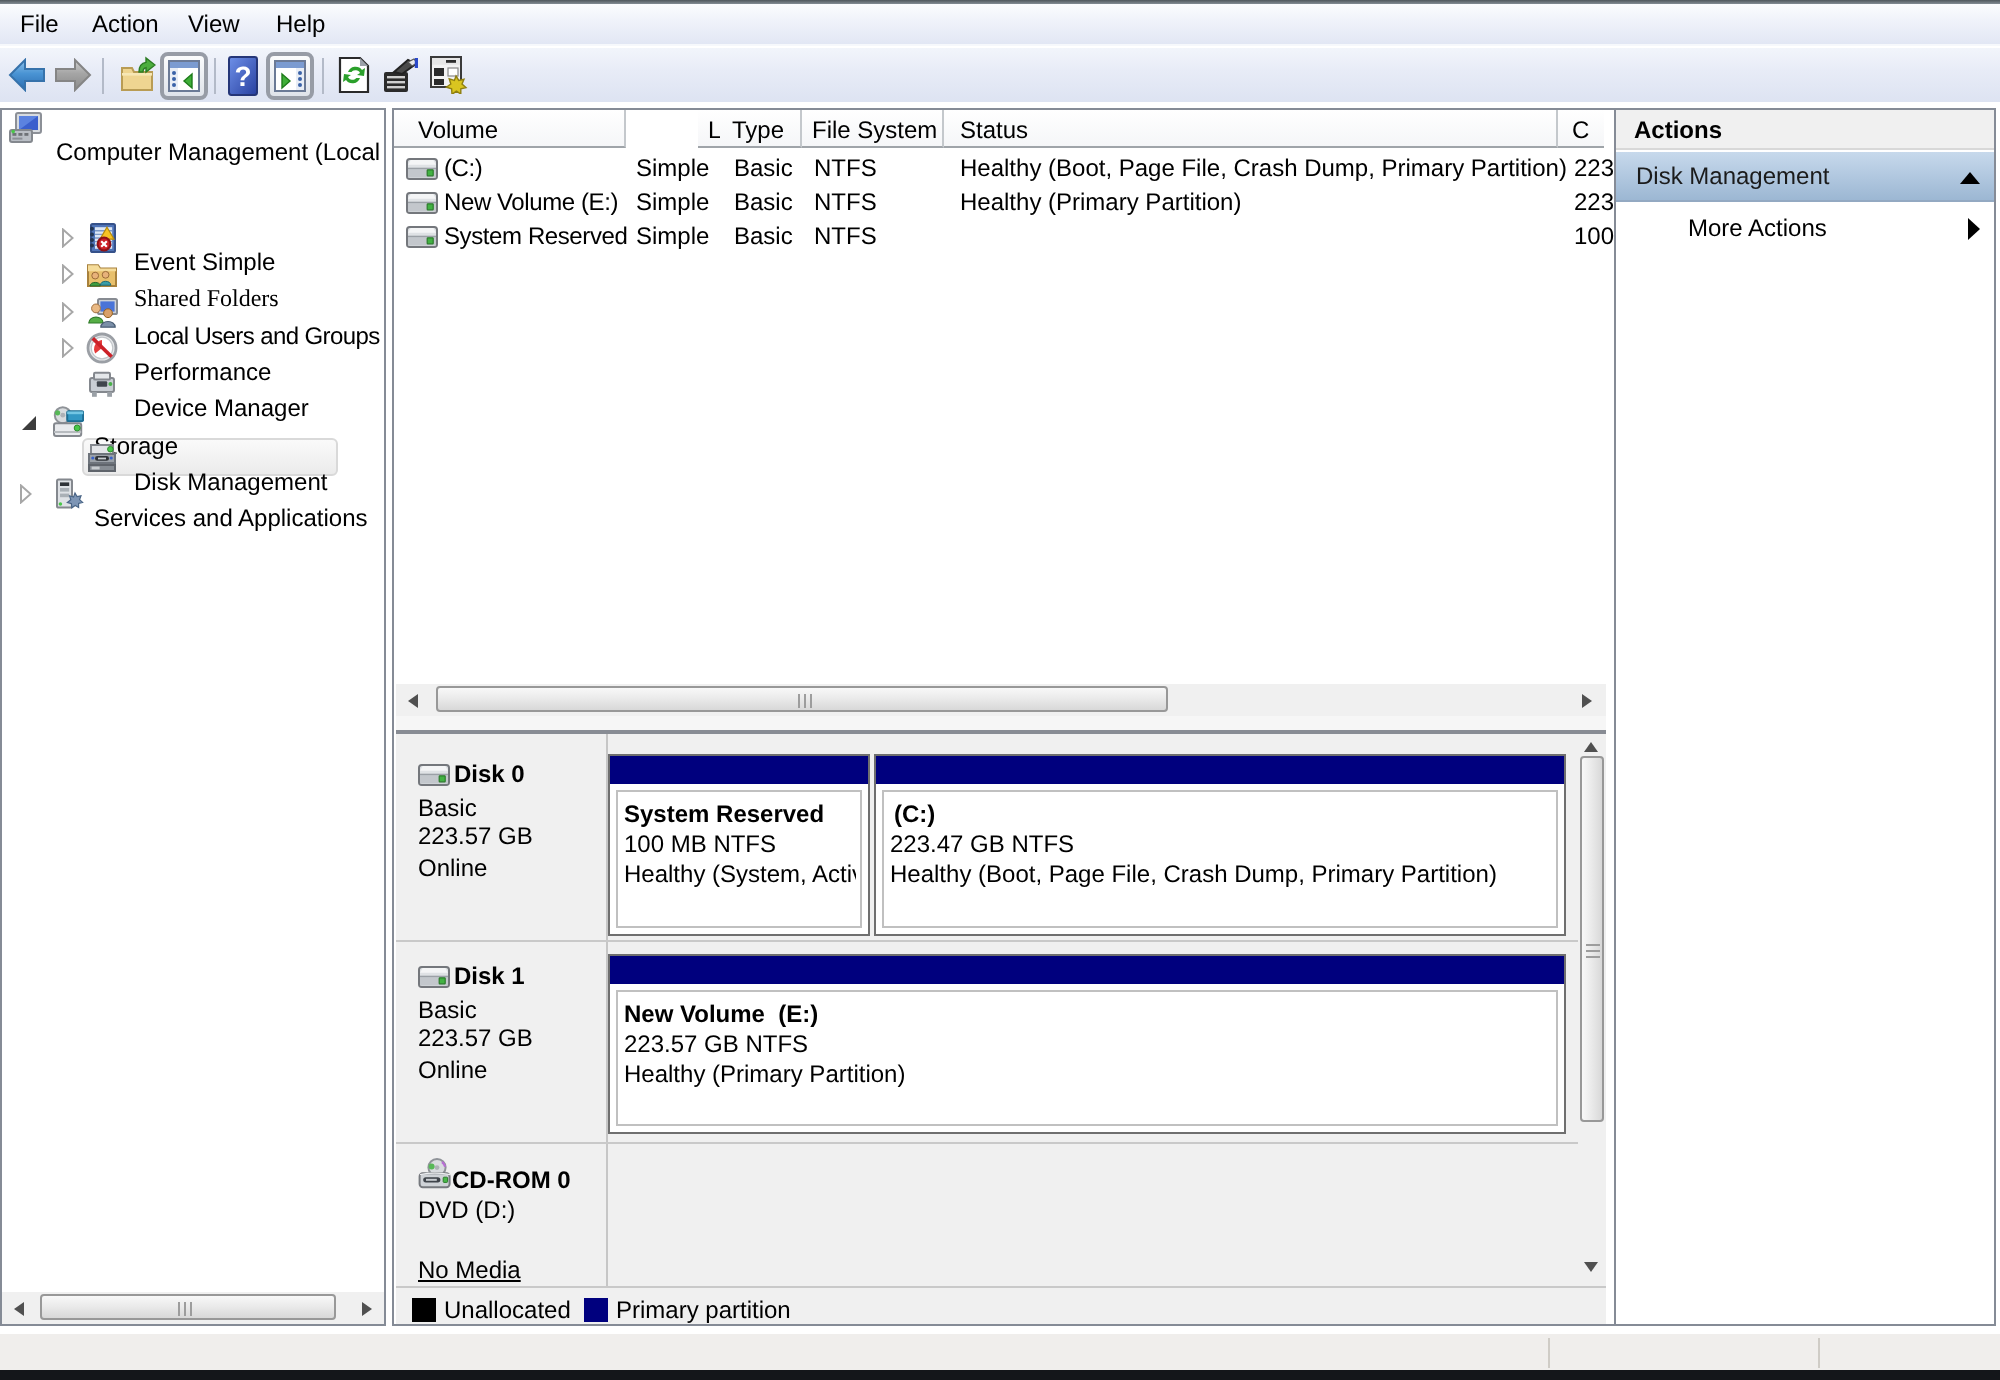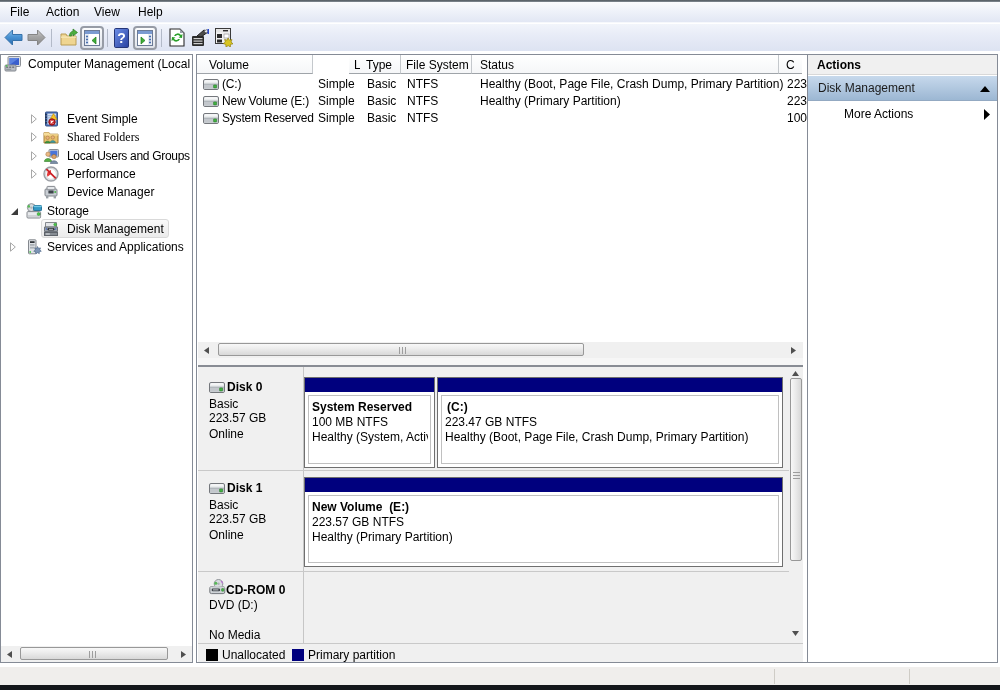--- a/index.html
+++ b/index.html
@@ -11,21 +11,21 @@
   #toolbar{left:0;top:24px;width:1000px;height:27px;background:linear-gradient(180deg,#f2f5fb 0%,#e8ecf7 40%,#dde3f2 100%);}
   .tsep{position:absolute;top:5px;width:1px;height:18px;background:#b3bac8;}
   .tbtn{position:absolute;top:2px;width:24px;height:24px;border:2px solid #979ca6;border-radius:4px;background:linear-gradient(180deg,#fbfcfd,#dfe3ea);}
   
   .panel{position:absolute;top:54px;height:609px;border:1px solid #858b96;background:#fff;overflow:hidden;}
   #left{left:0;width:193px;}
   #center{left:196px;width:613px;}
   #right{left:807px;width:191px;}
   
   .trow{position:absolute;left:0;width:193px;height:18px;line-height:18px;white-space:nowrap;}
-  .trow span{position:absolute;top:0;height:18px;line-height:19px;}
+  .trow span{position:absolute;top:12px;height:18px;line-height:19px;}
   .trow svg{position:absolute;}
   #dmsel{position:absolute;left:40px;top:164px;width:128px;height:19px;border:1px solid #d9d9d9;border-radius:3px;background:linear-gradient(180deg,#fafafa,#ebebeb);}
   
   .sbar{position:absolute;background:#f0f0f0;}
   .sthumbh{position:absolute;top:1px;height:13px;border:1px solid #989898;border-radius:2px;background:linear-gradient(180deg,#f8f8f8 0%,#ebebeb 45%,#d8d8d8 100%);}
   .sthumbv{position:absolute;left:1px;width:12px;border:1px solid #989898;border-radius:2px;background:linear-gradient(90deg,#f8f8f8 0%,#ebebeb 45%,#d8d8d8 100%);}
   
   .hcell{position:absolute;top:0;height:19px;line-height:20px;background:linear-gradient(180deg,#ffffff,#f5f6f8);border-right:1px solid #c4c8cc;border-bottom:1px solid #9fa4a9;padding-left:6px;}
   .vrow span{position:absolute;top:0;height:17px;line-height:17px;white-space:nowrap;}
   
@@ -445,21 +445,21 @@
       <div class="ptxt" style="top:22px;font-weight:bold;">New Volume&nbsp; (E:)</div>
       <div class="ptxt" style="top:37px;">223.57 GB NTFS</div>
       <div class="ptxt" style="top:52px;">Healthy (Primary Partition)</div>
     </div>
 
     <svg class="abs" style="left:11px;top:212px;" width="17" height="16">
         <use href="#i-cdrom"></use>
       </svg>
     <div class="gl" style="left:28px;top:216px;font-weight:bold;">CD-ROM 0</div>
     <div class="gl" style="left:11px;top:231px;">DVD (D:)</div>
-    <div class="gl" style="left:11px;top:261px;">No Media</div>
+    <div class="gl" style="left:11px;top:261px;text-decoration:underline;">No Media</div>
 
     <div class="abs" style="left:591px;top:0;width:14px;height:276px;background:#f0f0f0;">
       <svg class="abs" style="left:3px;top:4px;" width="7" height="5" viewBox="0 0 7 5">
           <path d="M0 5 L3.5 0 L7 5 Z" fill="#505050"></path>
         </svg>
       <div class="sthumbv" style="top:11px;height:183px;">
         <div style="position:absolute;left:2px;top:93px;width:7px;height:1px;background:#9d9d9d;box-shadow:0 3px 0 #9d9d9d,0 6px 0 #9d9d9d;"></div>
       </div>
       <svg class="abs" style="left:3px;top:264px;" width="7" height="5" viewBox="0 0 7 5">
           <path d="M0 0 L7 0 L3.5 5 Z" fill="#505050"></path>

